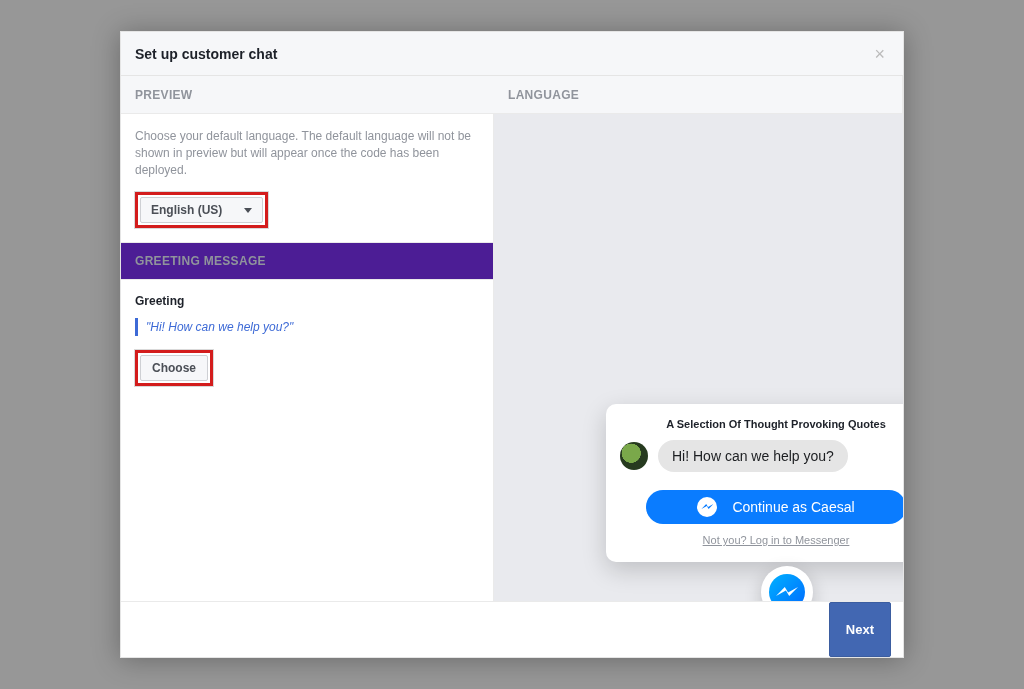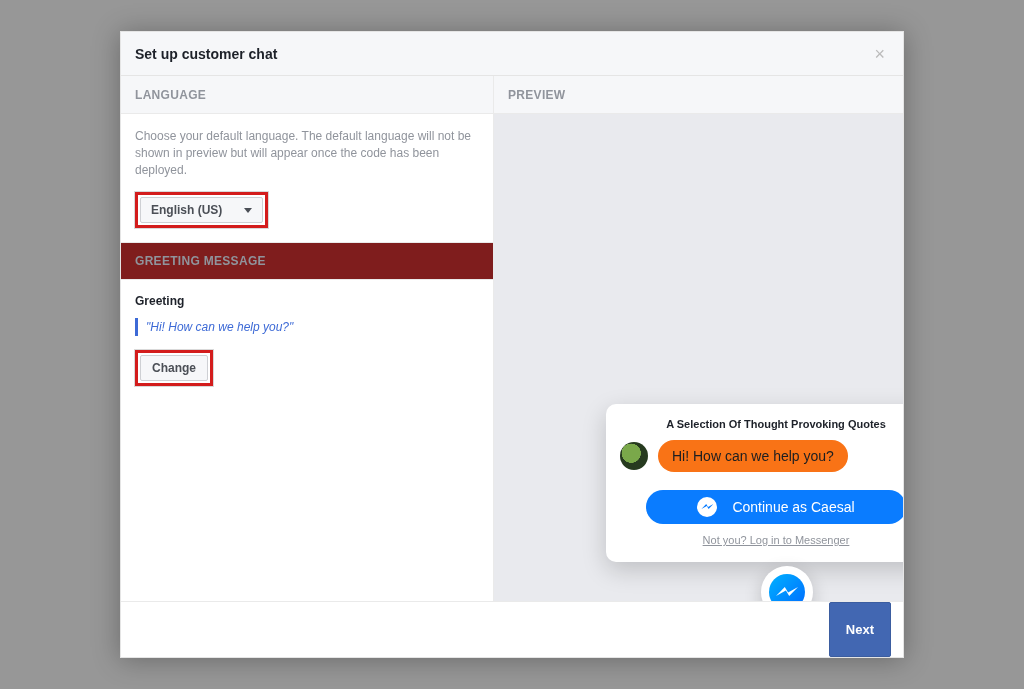--- a/index.html
+++ b/index.html
@@ -104,21 +104,21 @@
     border-right: 4px solid transparent;
     border-top: 5px solid #4b4f56;
   }
   .annot {
     border: 3px solid #d31c1c;
     box-shadow: 0 0 0 1px rgba(0,0,0,0.15);
     display: inline-block;
     padding: 2px;
   }
   .sub-head {
-    background: #7f1d1d;
+    background: #4c1d95;
     border-top: 1px solid #eaeaea;
     border-bottom: 1px solid #eaeaea;
     padding: 11px 14px;
     font-size: 12px;
     font-weight: 700;
     letter-spacing: 0.3px;
     color: #90949c;
   }
   .label {
     font-weight: 700;
@@ -180,21 +180,21 @@
     gap: 10px;
     margin-bottom: 18px;
   }
   .avatar {
     width: 28px; height: 28px;
     border-radius: 50%;
     background: radial-gradient(circle at 40% 40%, #7aa84a 0 40%, #263a1f 41% 100%);
     flex: 0 0 auto;
   }
   .bubble {
-    background: #f97316;
+    background: #e5e5e5;
     border-radius: 16px;
     padding: 8px 14px;
     font-size: 14px;
     color: #1c1e21;
   }
   .cta-btn {
     width: 260px;
     margin: 0 auto 10px;
     height: 34px;
     background: #0a7cff;
@@ -281,22 +281,22 @@
 <body>
 
 <div class="dialog">
 
   <div class="dialog-header">
     <h1>Set up customer chat</h1>
     <span class="close-x">×</span>
   </div>
 
   <div class="dialog-body">
+    <div class="sect-head">PREVIEW</div>
     <div class="sect-head language">LANGUAGE</div>
-    <div class="sect-head">PREVIEW</div>
 
     <div class="left-col">
       <div class="block">
         <p class="desc">Choose your default language. The default language will not be shown in preview but will appear once the code has been deployed.</p>
         <span class="annot">
           <span class="lang-dd">
             <span>English (US)</span>
             <span class="caret-down"></span>
           </span>
         </span>
@@ -304,21 +304,21 @@
 
       <div class="sub-head">GREETING MESSAGE</div>
 
       <div class="block">
         <p class="label">Greeting</p>
         <div class="quote-row">
           <span class="quote-bar"></span>
           <span class="quote-text">"Hi! How can we help you?"</span>
         </div>
         <span class="annot">
-          <button class="change-btn">Change</button>
+          <button class="change-btn">Choose</button>
         </span>
       </div>
     </div>
 
     <div class="right-col">
       <div class="preview-wrap">
 
         <div class="chat-card">
           <div class="card-title">A Selection Of Thought Provoking Quotes</div>
           <div class="greet-row">

